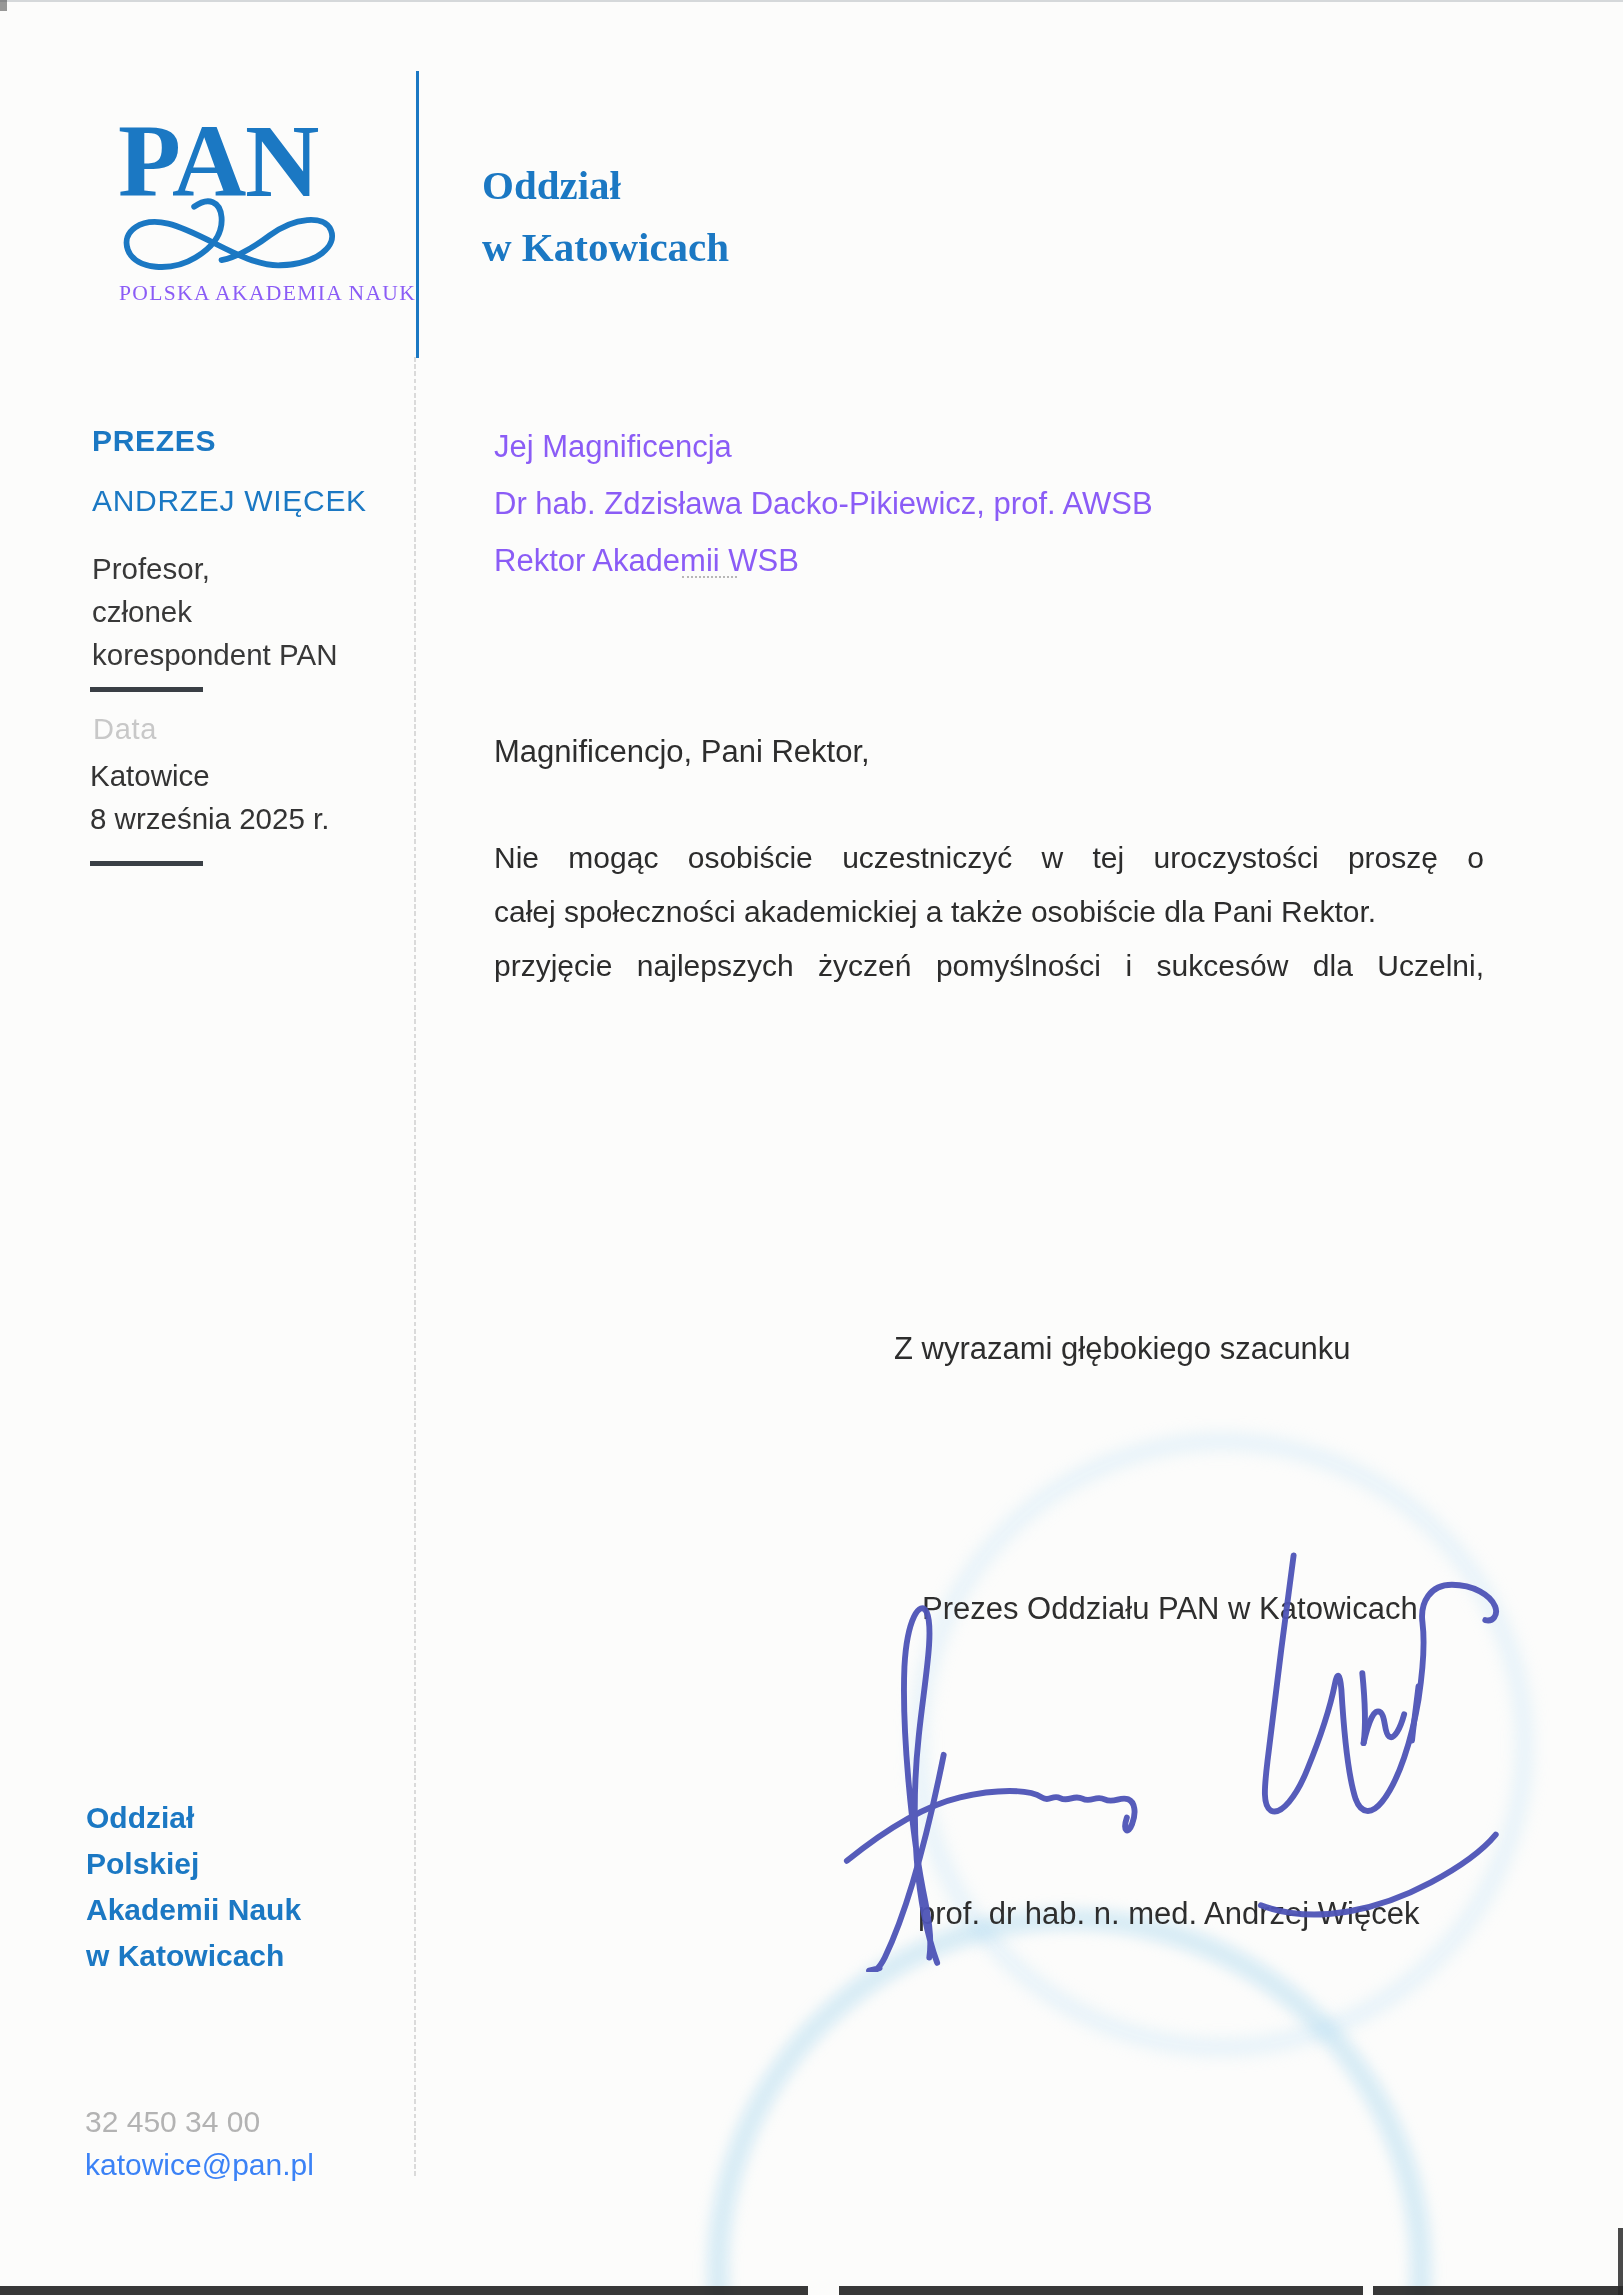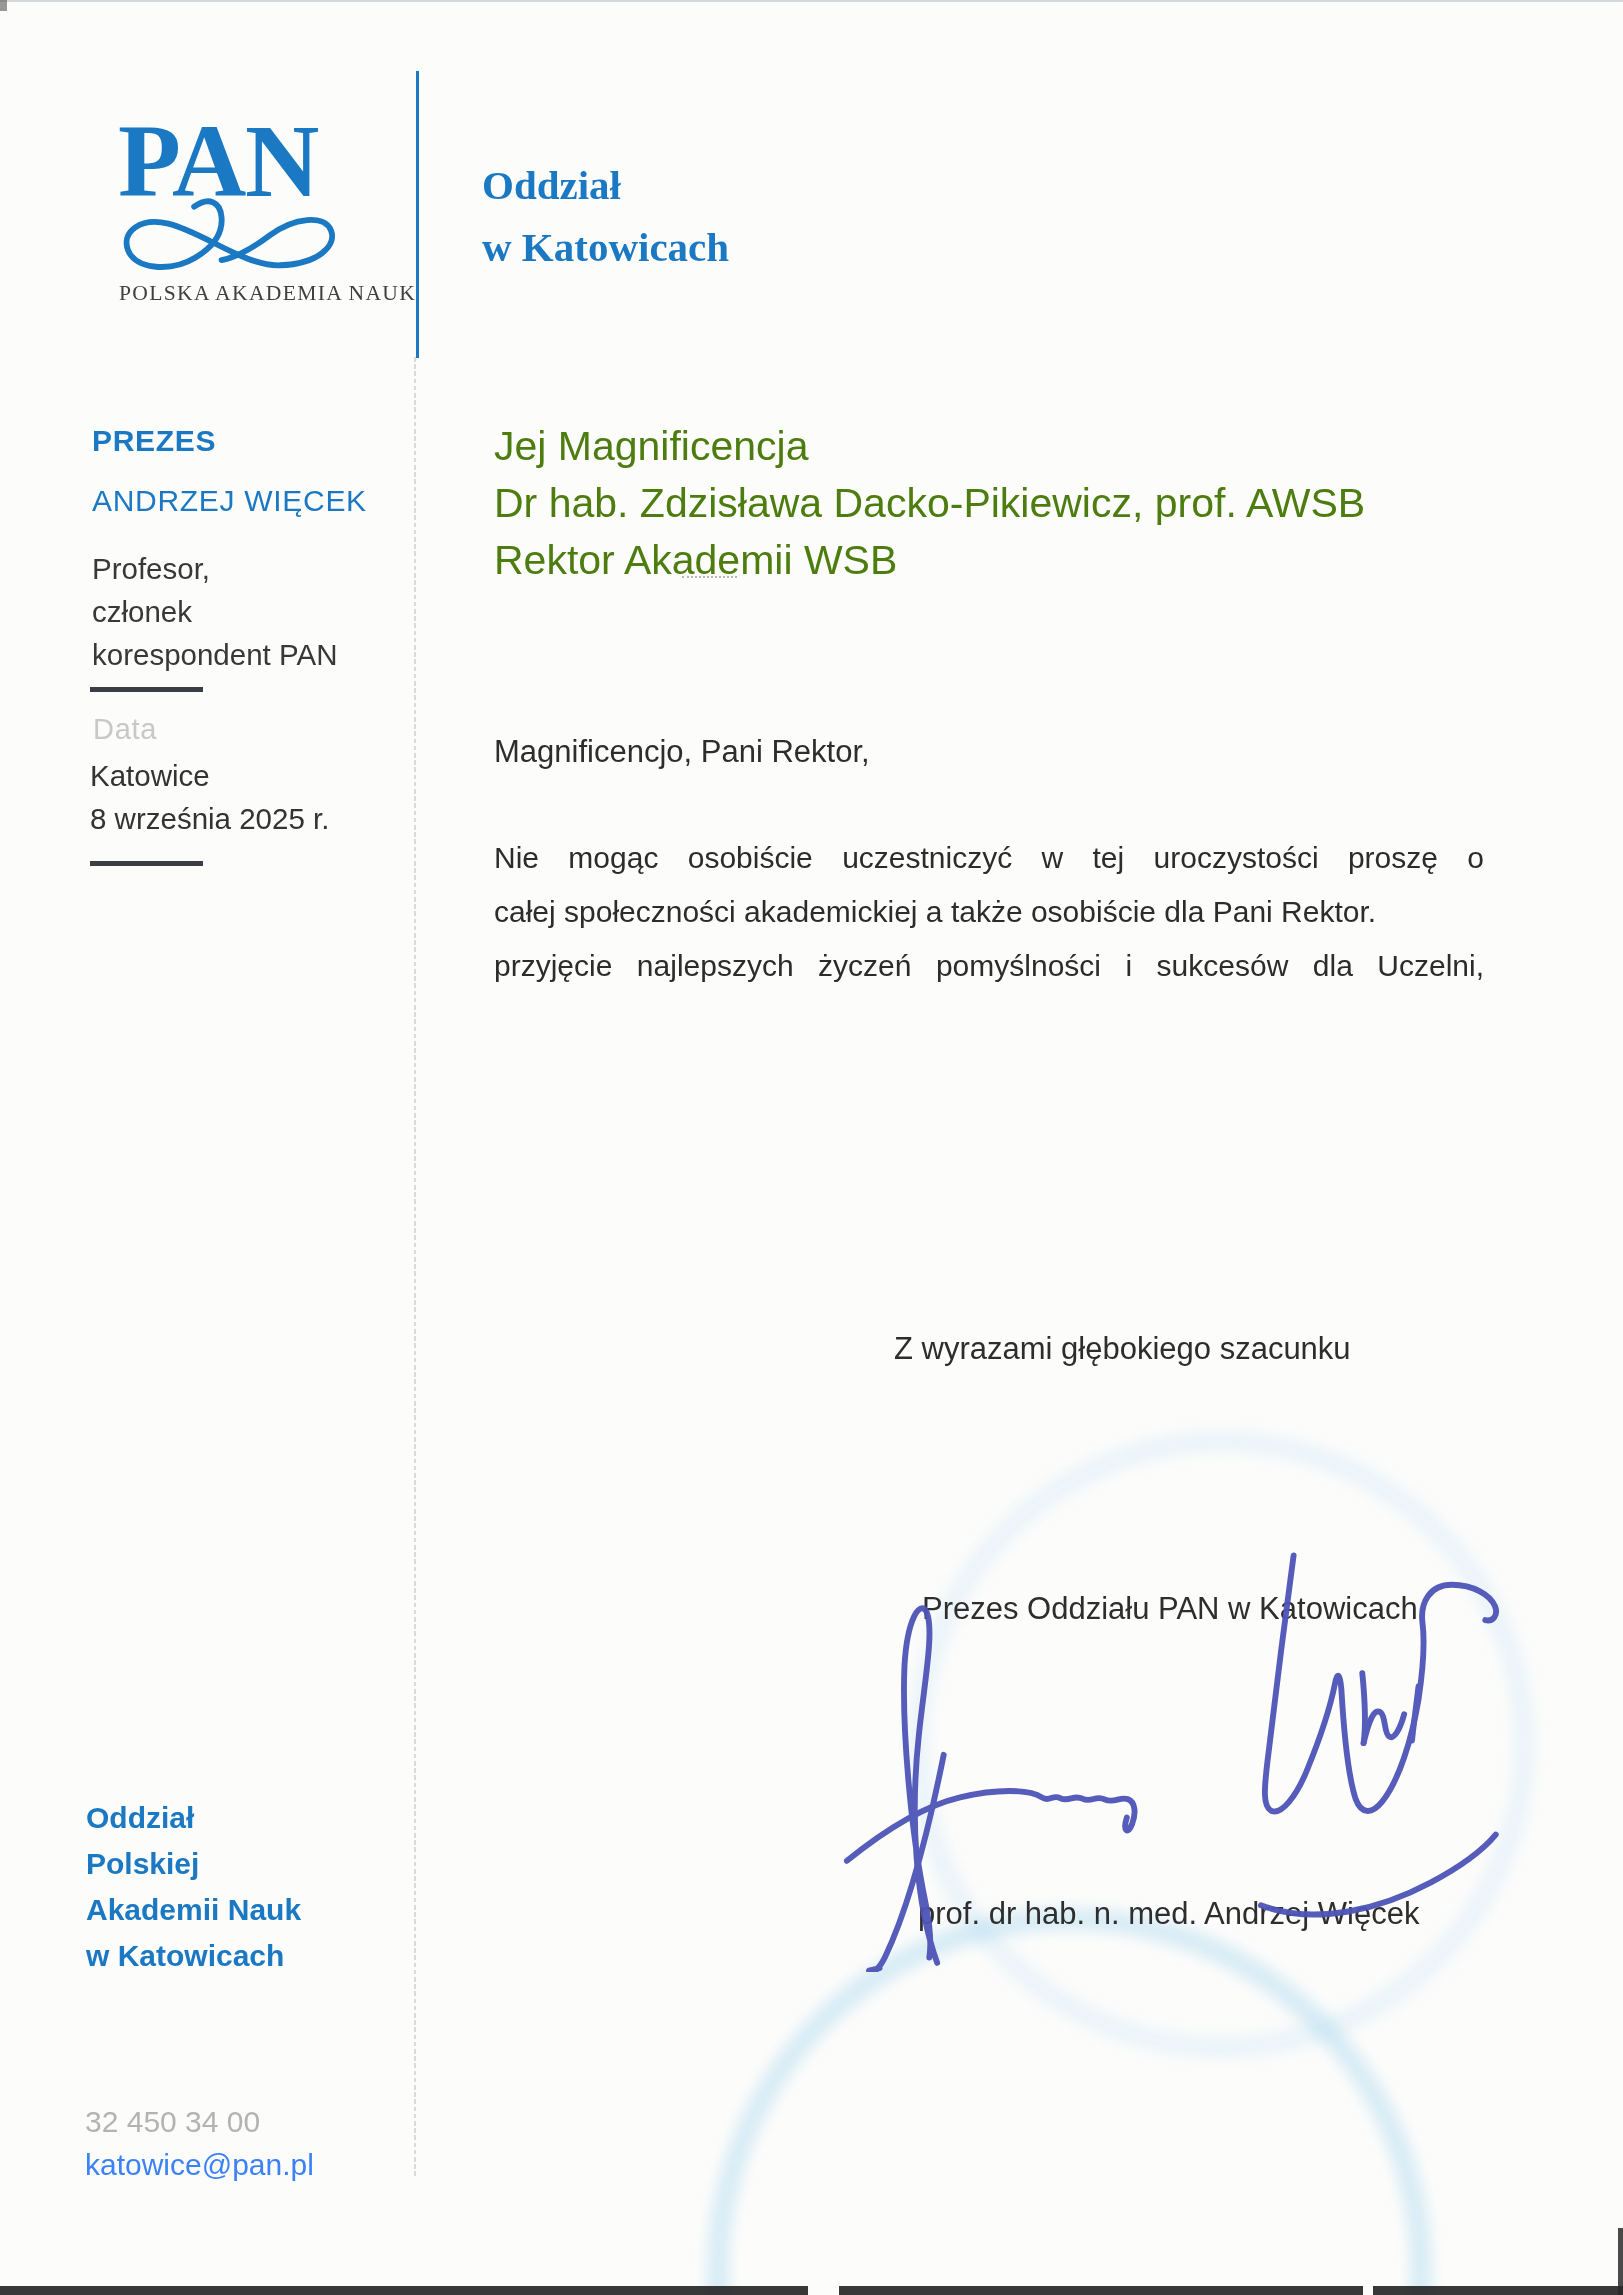--- a/index.html
+++ b/index.html
@@ -9,39 +9,39 @@
     font-family:"Liberation Sans",sans-serif;color:#2d2d2d;
   }
   .abs{position:absolute;}
   
   .pan-acronym{
     left:118px;top:110px;font-family:"Liberation Serif",serif;font-weight:700;
     font-size:103px;letter-spacing:-1.3px;color:#1b78c3;line-height:1;
   }
   .pan-caption{
     left:119px;top:281px;font-family:"Liberation Serif",serif;
-    font-size:21.6px;letter-spacing:1.3px;color:#404040;white-space:nowrap;
+    font-size:21.6px;letter-spacing:1.3px;color:#8b5cf6;white-space:nowrap;
   }
   .vline-blue{left:416px;top:71px;width:3.3px;height:287px;background:#1b78c3;}
   .vline-faint{
     left:414px;top:357px;width:2px;height:1822px;
     background:repeating-linear-gradient(to bottom,#cfcfcf 0 4.6px,rgba(0,0,0,0) 4.6px 7.2px);
     opacity:.75;
   }
   .branch{font-family:"Liberation Serif",serif;font-weight:700;font-size:41px;color:#1b78c3;}
   
   .prezes{left:92px;top:424px;font-size:30px;font-weight:700;color:#1b78c3;letter-spacing:0.7px;}
   .pname{left:92px;top:484px;font-size:30px;color:#1b78c3;letter-spacing:0.7px;}
   .ptitles{left:92px;top:547px;font-size:29.5px;line-height:43px;color:#383838;}
   .rule{width:113px;height:5.2px;background:#3a3f45;}
   .data-label{left:93px;top:713px;font-size:29px;color:#c8c8c8;letter-spacing:0.7px;}
   .place{left:90px;top:759px;font-size:29.5px;color:#333;}
   .datev{left:90px;top:802px;font-size:29.5px;color:#333;}
   
-  .recipient{left:494px;top:418px;font-size:41px;line-height:57px;color:#4d7c0f;}
+  .recipient{left:494px;top:418px;font-size:31px;line-height:57px;color:#8b5cf6;}
   .wsb-dots{left:682px;top:576px;width:55px;border-bottom:2.6px dotted #9a9a9a;opacity:.7;}
   .salutation{left:494px;top:734px;font-size:31px;color:#2d2d2d;}
   .bodytext{left:494px;top:831px;width:990px;font-size:30px;line-height:54px;color:#2c2c2c;}
   .bodytext .para{margin:0 0 8.5px 0;}
   .bodytext .ln{display:block;}
   .bodytext .just{text-align:justify;text-align-last:justify;}
   .closing{left:894px;top:1331px;font-size:31px;color:#2d2d2d;}
   
   .sig-title{left:922px;top:1591px;font-size:31px;color:#2e2e2e;white-space:nowrap;}
   .sig-name{left:918px;top:1896px;font-size:31px;color:#2e2e2e;white-space:nowrap;}

